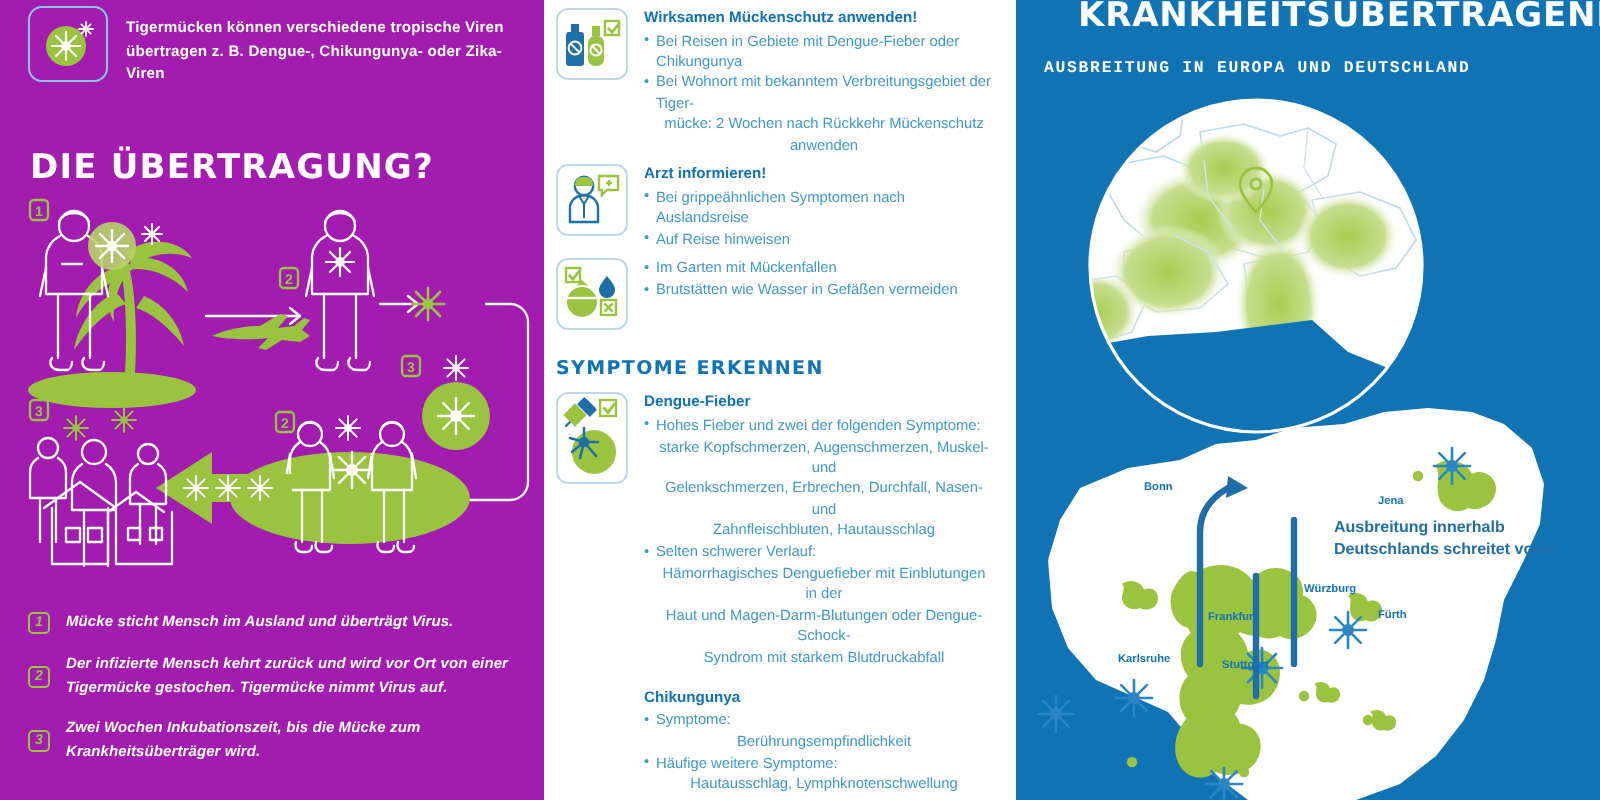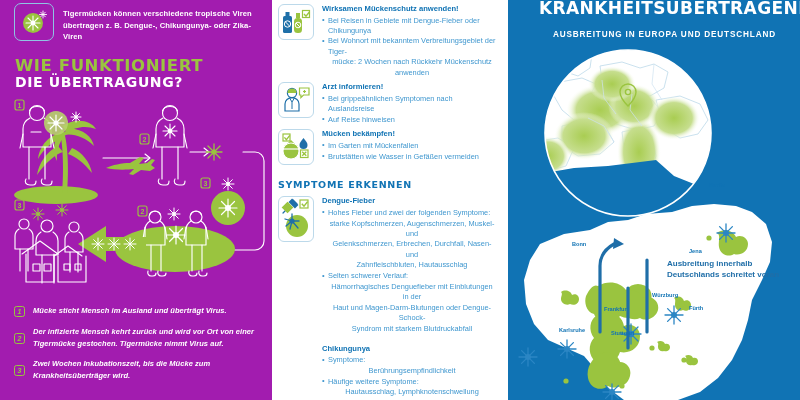--- a/index.html
+++ b/index.html
@@ -22,21 +22,21 @@
   }
   .badge-text{
     color:#ffffff;font-size:7.6px;line-height:11.5px;font-weight:bold;padding-top:5px;
     letter-spacing:.1px;
   }
   .head-green{
     position:absolute;left:15px;top:56px;color:#9ac43f;font-size:16.5px;font-weight:bold;
     letter-spacing:.6px;font-family:"DejaVu Sans", sans-serif;
   }
   .head-white{
-    position:absolute;left:15px;top:74px;color:#ffffff;font-size:14px;font-weight:bold;
+    position:absolute;left:15px;top:74px;color:#ffffff;font-size:17px;font-weight:bold;
     letter-spacing:.6px;font-family:"DejaVu Sans", sans-serif;
   }
   .illus{position:absolute;left:0;top:96px;width:272px;height:200px;}
   .steps{position:absolute;left:14px;top:305px;width:250px;}
   .step{display:flex;gap:8px;margin-bottom:9px;align-items:center;font-style:italic;}
   .step-num{
     flex:0 0 11px;width:11px;height:11px;border:1.1px solid #9ac43f;border-radius:2.5px;
     color:#9ac43f;font-size:7px;line-height:10px;text-align:center;box-sizing:border-box;
     margin-top:1px;font-weight:bold;
   }
@@ -70,22 +70,22 @@
 
   
   .panel-right{
     position:relative;width:296px;height:400px;background:#1073b4;flex:1 1 auto;overflow:hidden;
   }
   .r-title{
     position:absolute;left:35px;top:-2px;color:#ffffff;font-size:17px;font-weight:bold;
     letter-spacing:.4px;font-family:"DejaVu Sans", sans-serif;white-space:nowrap;
   }
   .r-sub{
-    position:absolute;left:49px;top:30px;color:#ffffff;font-size:8.2px;font-weight:bold;
-    letter-spacing:.85px;font-family:Liberation Sans, sans-serif;
+    position:absolute;left:18px;top:30px;color:#ffffff;font-size:8.2px;font-weight:bold;
+    letter-spacing:.85px;font-family:Liberation Mono, monospace;
   }
   .map-wrap{position:absolute;left:0;top:48px;width:296px;height:352px;}
   .note{
     position:absolute;left:163px;top:258px;width:125px;color:#1f6ea8;font-size:8px;
     font-weight:bold;line-height:11px;
   }
   .city{position:absolute;color:#1073b4;font-size:5.6px;font-weight:bold;white-space:nowrap;}
   .divider{position:absolute;top:0;width:4px;height:400px;background:#ffffff;}
 </style>
 </head>
@@ -110,21 +110,20 @@
             <line x1="24" y1="3" x2="24" y2="10"></line>
               <line x1="20.5" y1="6.5" x2="27.5" y2="6.5"></line>
             <line x1="21.7" y1="4.2" x2="26.3" y2="8.8"></line>
               <line x1="26.3" y1="4.2" x2="21.7" y2="8.8"></line>
           </g>
         </svg>
       </div>
       <div class="badge-text">Tigermücken können verschiedene tropische Viren übertragen z. B. Dengue-, Chikungunya- oder Zika-Viren</div>
     </div>
 
-    <div class="head-green">WIE FUNKTIONIERT</div>
     <div class="head-white">DIE ÜBERTRAGUNG?</div>
 
     <div class="illus">
       <svg width="272" height="200" viewBox="0 0 272 200">
         <g fill="none" stroke="#ffffff" stroke-width="1.15" stroke-linecap="round" stroke-linejoin="round">
 
           <ellipse cx="56" cy="99" rx="42" ry="9" fill="#9ac43f" stroke="none"></ellipse>
           <g fill="#9ac43f" stroke="none">
             <path d="M63 30c13-9 28-5 33 3-10-4-22-2-29 4z"></path>
             <path d="M66 33c15-2 26 7 28 17-9-9-21-13-30-11z"></path>
@@ -404,21 +403,20 @@
           <circle cx="12" cy="21" r="8" fill="#9ac43f"></circle>
           <path d="M4 19h16" stroke="#ffffff" stroke-width="1.2"></path>
           <path d="M8 14l4-4 4 4z" fill="#9ac43f"></path>
           <circle cx="12" cy="21" r="8" fill="none" stroke="#ffffff" stroke-width="1"></circle>
           <path d="M24.5 8c2.6 3.1 4 5.2 4 7a4 4 0 01-8 0c0-1.8 1.4-3.9 4-7z" fill="#1e6fa8"></path>
           <rect x="21.5" y="20" width="7.5" height="7.5" fill="none" stroke="#9ac43f" stroke-width="1.2"></rect>
           <path d="M23.2 21.7l4.1 4.1M27.3 21.7l-4.1 4.1" stroke="#9ac43f" stroke-width="1.3"></path>
         </svg>
       </div>
       <div class="blk-body">
-        <div class="blk-title">Mücken bekämpfen!</div>
         <div class="blk-li">Im Garten mit Mückenfallen</div>
         <div class="blk-li">Brutstätten wie Wasser in Gefäßen vermeiden</div>
       </div>
     </div>
 
     <div class="sec-head">SYMPTOME ERKENNEN</div>
 
     <div class="blk">
       <div class="blk-icon tall">
         <svg width="34" height="44" viewBox="0 0 34 44">

